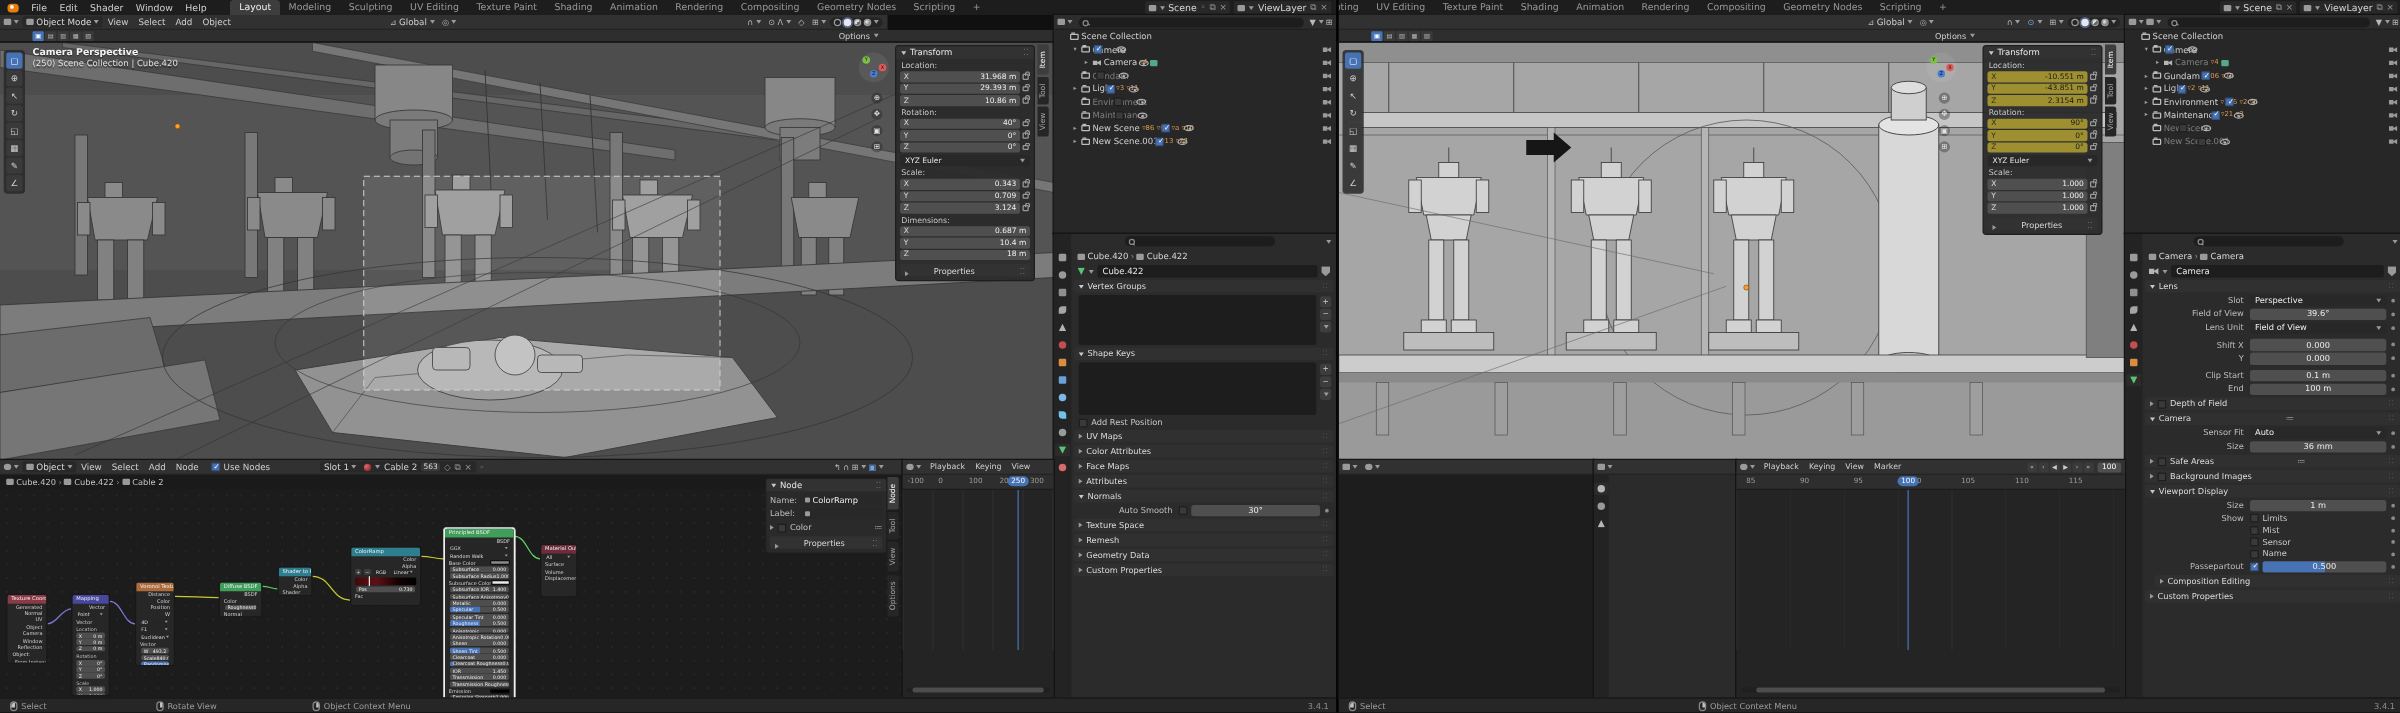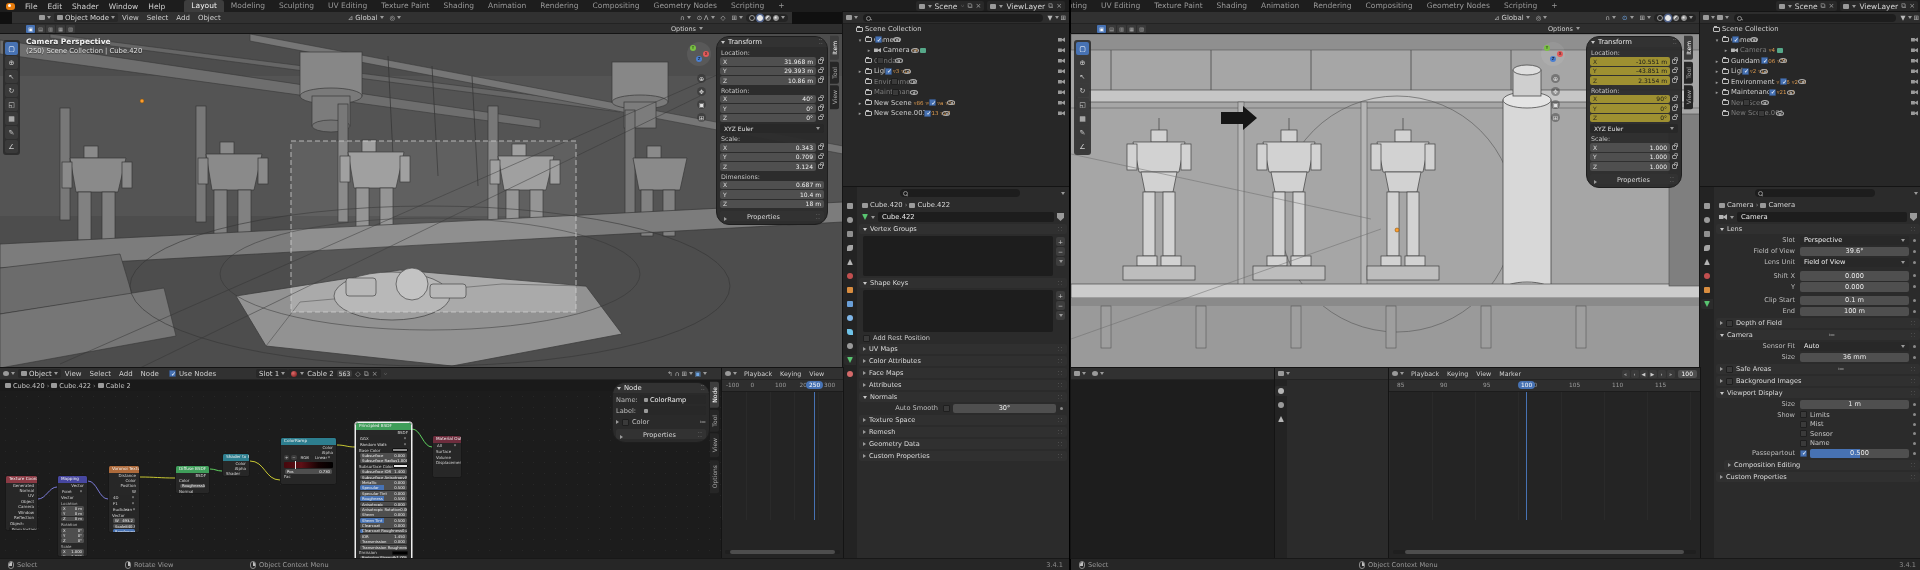--- a/index.html
+++ b/index.html
@@ -43,21 +43,21 @@
   .vp-toolbar{position:absolute;display:flex;flex-direction:column;gap:1px;background:rgba(40,40,40,.85);border-radius:3px;padding:2px;}
   .tbtn{width:13px;height:13px;background:#3a3a3a;border-radius:2px;color:#cfcfcf;font-size:7px;display:flex;align-items:center;justify-content:center;}
   .tbtn.active{background:#4772b3;color:#fff;}
   .vp-title{position:absolute;color:#f2f2f2;font-size:7.5px;font-weight:bold;text-shadow:0 1px 1px rgba(0,0,0,.5);}
   .vp-sub{position:absolute;color:#e0e0e0;font-size:6.8px;text-shadow:0 1px 1px rgba(0,0,0,.5);}
   .gizmo{position:absolute;width:24px;height:24px;border-radius:50%;background:rgba(255,255,255,.07);}
   .gz{position:absolute;width:6px;height:6px;border-radius:50%;font-size:4px;color:#111;text-align:center;line-height:6px;}
   .vpicons{position:absolute;display:flex;flex-direction:column;gap:4px;align-items:center;}
   .vpic{width:9px;height:9px;border-radius:50%;background:rgba(30,30,30,.35);color:#e2e2e2;font-size:6px;display:flex;align-items:center;justify-content:center;}
   
-  .npanel{position:absolute;background:rgba(43,43,43,.96);border:1px solid #1e1e1e;border-radius:13px;overflow:hidden;}
+  .npanel{position:absolute;background:rgba(43,43,43,.96);border:1px solid #1e1e1e;border-radius:3px;overflow:hidden;}
   .np-title{height:10px;display:flex;align-items:center;gap:3px;padding:0 4px;font-size:6.8px;color:#e8e8e8;background:#323232;}
   .np-label{font-size:6.3px;color:#c6c6c6;margin:2px 4px 1px;}
   .axisrow{display:flex;align-items:center;gap:2px;margin:1px 3px;}
   .af{flex:1;display:flex;height:8.5px;background:#4f4f4f;border-radius:2px;font-size:6px;color:#f0f0f0;align-items:center;padding:0 3px;justify-content:space-between;}
   .af.keyed{background:#9e9031;color:#191919;}
   .ax{opacity:.85;}
   .lock{width:5px;height:4.5px;border:1px solid #9a9a9a;border-radius:1px;position:relative;margin-right:1px;}
   .lock:before{content:'';position:absolute;top:-3px;left:.5px;width:2.5px;height:2.5px;border:1px solid #9a9a9a;border-bottom:none;border-radius:2px 2px 0 0;}
   .eulerfld{margin:2px 3px;height:9px;background:#282828;border-radius:2px;display:flex;align-items:center;justify-content:space-between;padding:0 4px;font-size:6px;color:#e5e5e5;}
   .np-props{margin:3px 3px;height:10px;background:#323232;border-radius:2px;display:flex;align-items:flex-end;gap:20px;padding:0 4px;font-size:6.5px;color:#d8d8d8;}
@@ -210,21 +210,21 @@
       <span class="selbox">
         <span class="mini-ico"></span>
           <span class="td"></span>
         <span class="txt">ViewLayer</span>
         <span class="xico">⧉</span>
         <span class="xico">×</span>
       </span>
     </span>
   </div>
 
-  <div class="hdr abs" style="left:12px;top:12px;width:780px;height:12px;padding-left:24px;">
+  <div class="hdr abs" style="left:0;top:12px;width:710px;height:12px;">
     <span class="hgrp">
         <span class="mini-ico"></span>
         <span class="td"></span>
       </span>
     <span class="dropbtn">
         <span class="mini-ico"></span>
         <span>Object Mode</span>
         <span class="td"></span>
       </span>
     <span style="display:flex;">

